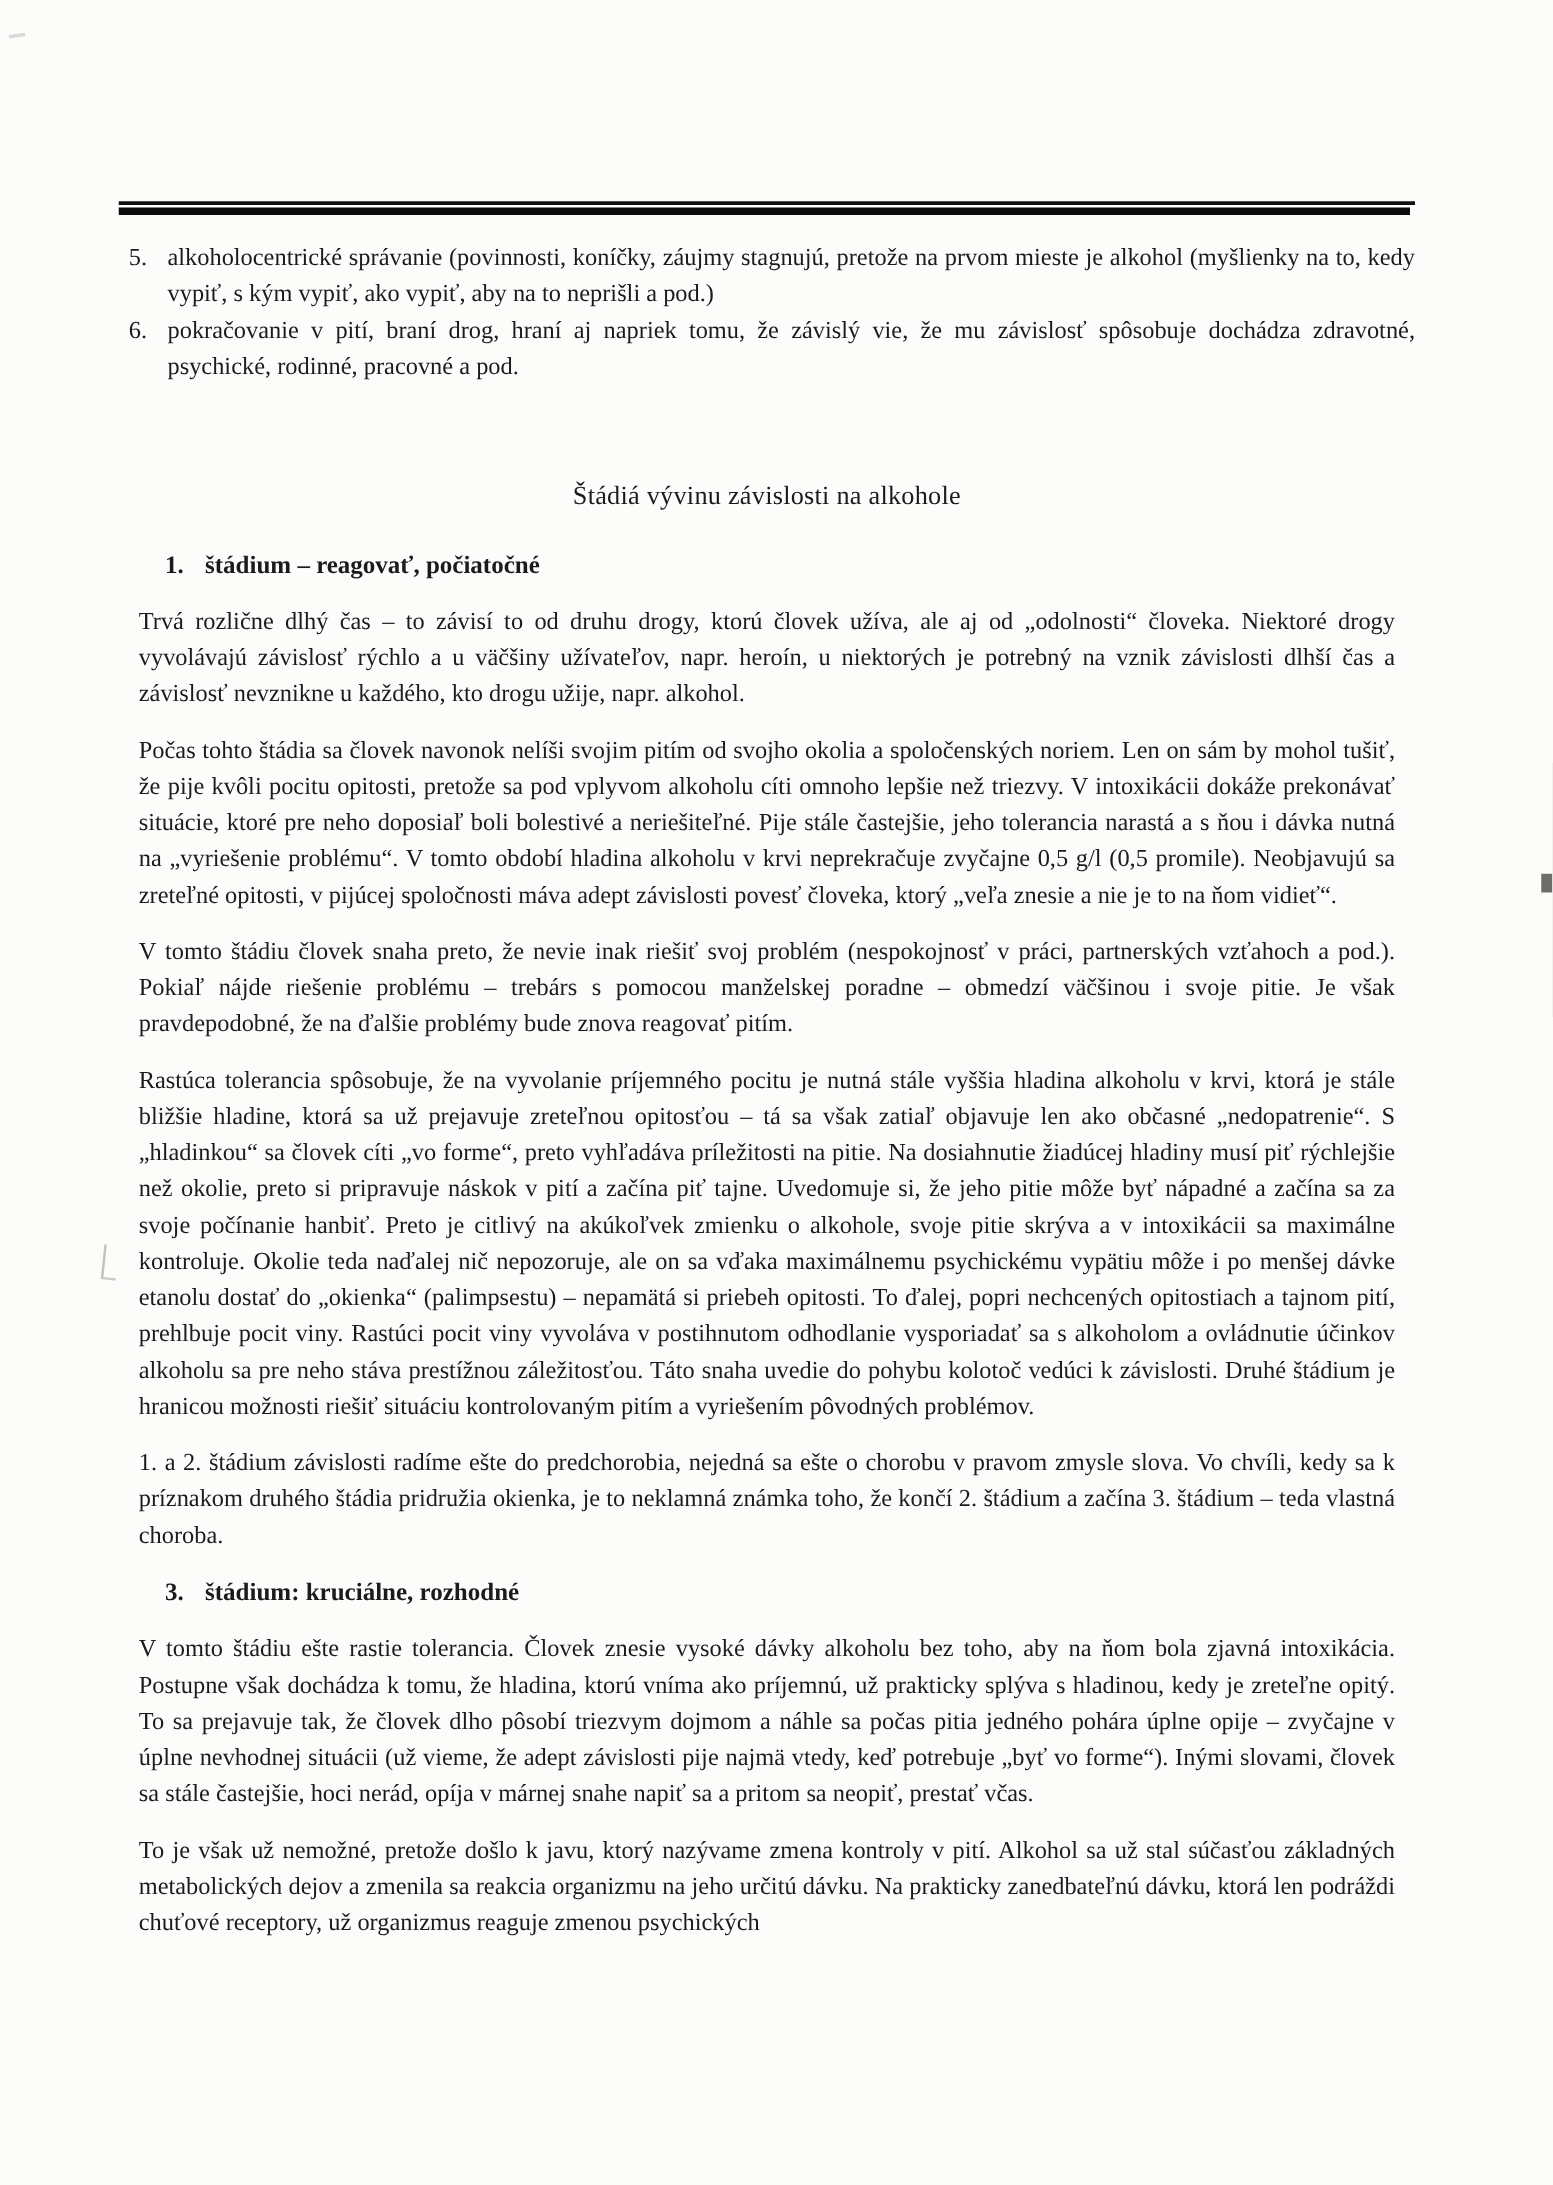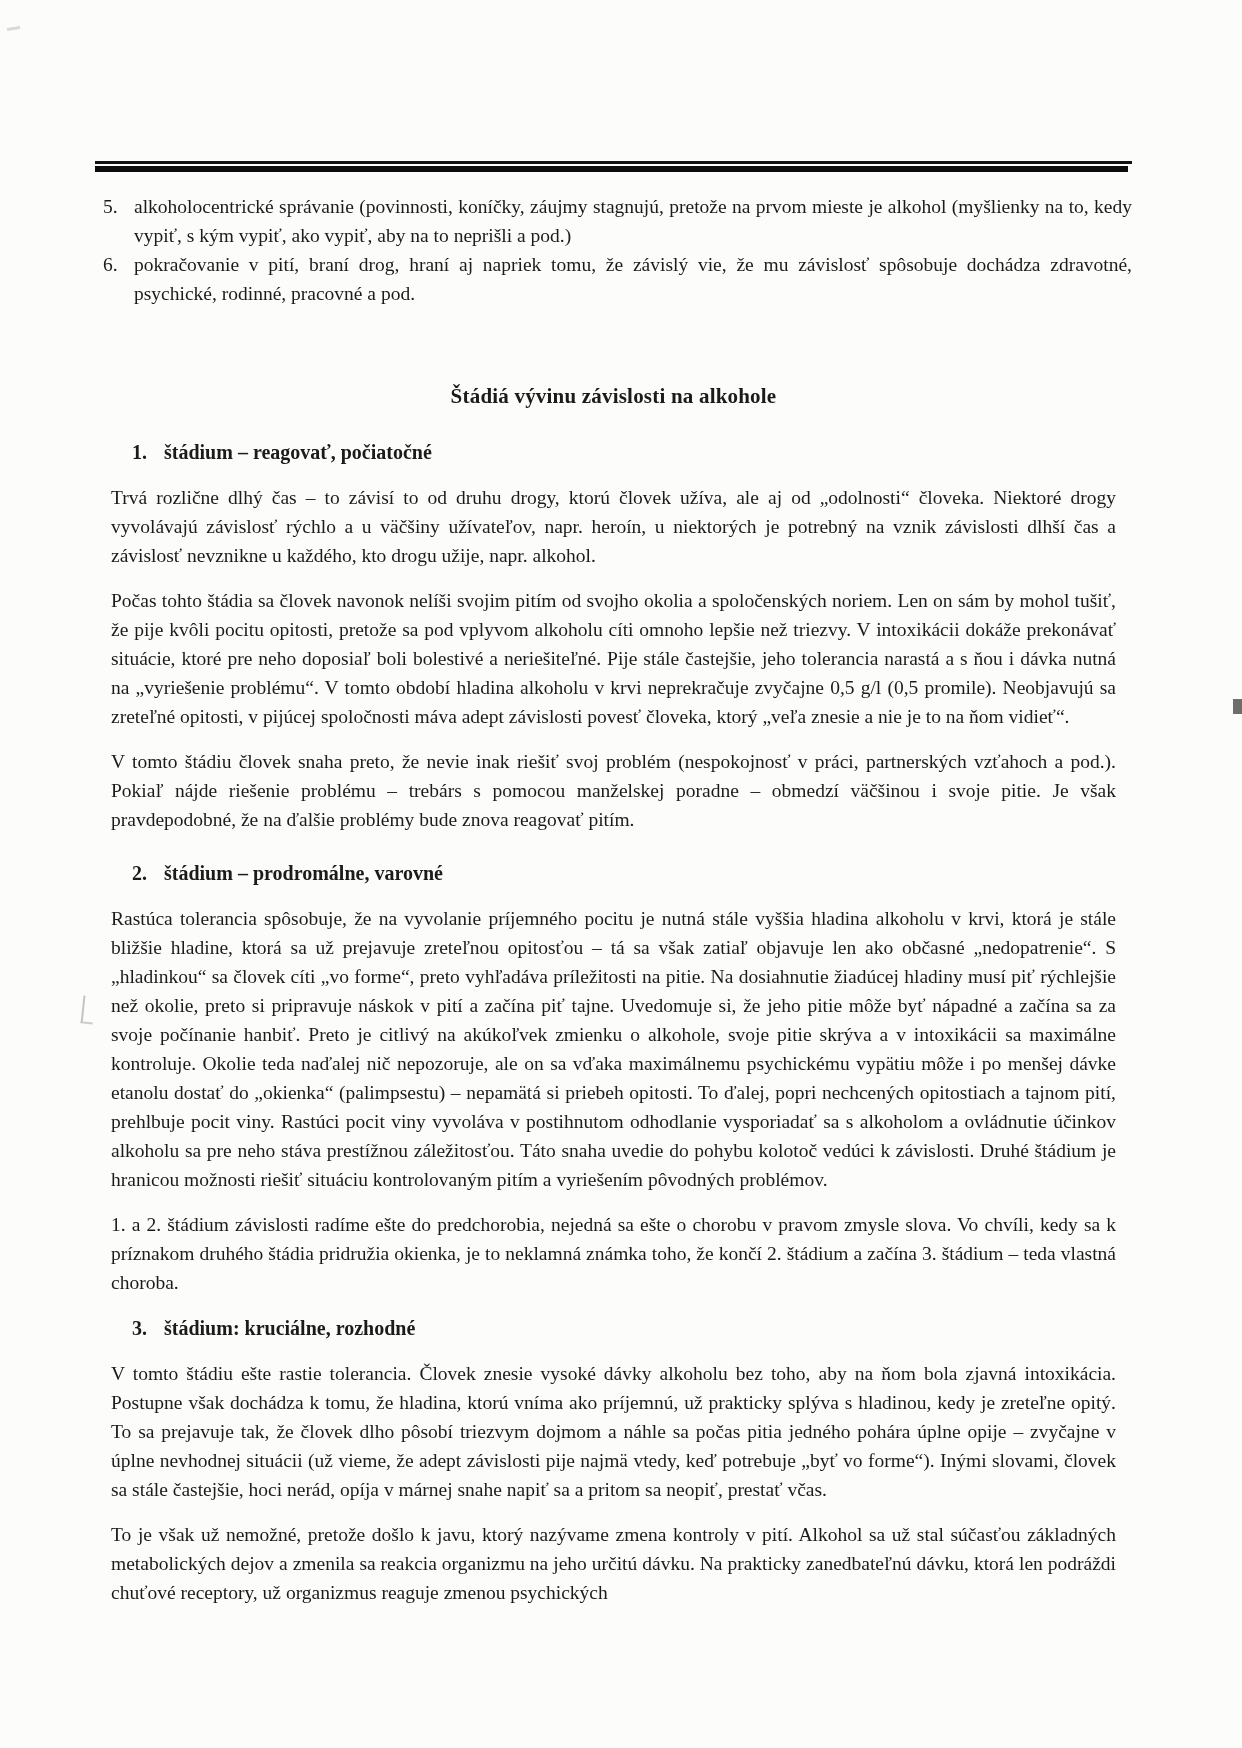--- a/index.html
+++ b/index.html
@@ -30,21 +30,21 @@
   .rule-thick { height: 6px;  background: #0c0c0c; width: 1033px; }
 
   .numbered-list { margin-top: 20px; padding-left: 8px; }
   .list-item { display: flex; }
   .list-num  { flex: 0 0 31px; }
   .list-text { flex: 1; text-align: justify; font-family: Liberation Serif, serif; }
 
   .doc-title {
     margin-top: 74px;
     text-align: center;
-    font-weight: bold;
+    font-weight: normal;
     font-size: 21px;
     letter-spacing: 0.2px;
   }
 
   .section-heading {
     font-weight: bold;
     padding-left: 37px;
     font-size: 20px;
   }
   .section-heading .num { margin-right: 17px; }
@@ -107,23 +107,20 @@
     <div class="section sec-1">
       <div class="section-heading">
         <span class="num">1.</span><span>štádium – reagovať, počiatočné</span>
       </div>
       <p class="body-par">Trvá rozlične dlhý čas – to závisí to od druhu drogy, ktorú človek užíva, ale aj od „odolnosti“ človeka. Niektoré drogy vyvolávajú závislosť rýchlo a u väčšiny užívateľov, napr. heroín, u niektorých je potrebný na vznik závislosti dlhší čas a závislosť nevznikne u každého, kto drogu užije, napr. alkohol.</p>
       <p class="body-par">Počas tohto štádia sa človek navonok nelíši svojim pitím od svojho okolia a spoločenských noriem. Len on sám by mohol tušiť, že pije kvôli pocitu opitosti, pretože sa pod vplyvom alkoholu cíti omnoho lepšie než triezvy. V intoxikácii dokáže prekonávať situácie, ktoré pre neho doposiaľ boli bolestivé a neriešiteľné. Pije stále častejšie, jeho tolerancia narastá a s ňou i dávka nutná na „vyriešenie problému“. V tomto období hladina alkoholu v krvi neprekračuje zvyčajne 0,5 g/l (0,5 promile). Neobjavujú sa zreteľné opitosti, v pijúcej spoločnosti máva adept závislosti povesť človeka, ktorý „veľa znesie a nie je to na ňom vidieť“.</p>
       <p class="body-par">V tomto štádiu človek snaha preto, že nevie inak riešiť svoj problém (nespokojnosť v práci, partnerských vzťahoch a pod.). Pokiaľ nájde riešenie problému – trebárs s pomocou manželskej poradne – obmedzí väčšinou i svoje pitie. Je však pravdepodobné, že na ďalšie problémy bude znova reagovať pitím.</p>
     </div>
 
     <div class="section sec-2">
-      <div class="section-heading">
-        <span class="num">2.</span><span>štádium – prodromálne, varovné</span>
-      </div>
       <p class="body-par">Rastúca tolerancia spôsobuje, že na vyvolanie príjemného pocitu je nutná stále vyššia hladina alkoholu v krvi, ktorá je stále bližšie hladine, ktorá sa už prejavuje zreteľnou opitosťou – tá sa však zatiaľ objavuje len ako občasné „nedopatrenie“. S „hladinkou“ sa človek cíti „vo forme“, preto vyhľadáva príležitosti na pitie. Na dosiahnutie žiadúcej hladiny musí piť rýchlejšie než okolie, preto si pripravuje náskok v pití a začína piť tajne. Uvedomuje si, že jeho pitie môže byť nápadné a začína sa za svoje počínanie hanbiť. Preto je citlivý na akúkoľvek zmienku o alkohole, svoje pitie skrýva a v intoxikácii sa maximálne kontroluje. Okolie teda naďalej nič nepozoruje, ale on sa vďaka maximálnemu psychickému vypätiu môže i po menšej dávke etanolu dostať do „okienka“ (palimpsestu) – nepamätá si priebeh opitosti. To ďalej, popri nechcených opitostiach a tajnom pití, prehlbuje pocit viny. Rastúci pocit viny vyvoláva v postihnutom odhodlanie vysporiadať sa s alkoholom a ovládnutie účinkov alkoholu sa pre neho stáva prestížnou záležitosťou. Táto snaha uvedie do pohybu kolotoč vedúci k závislosti. Druhé štádium je hranicou možnosti riešiť situáciu kontrolovaným pitím a vyriešením pôvodných problémov.</p>
       <p class="body-par">1. a 2. štádium závislosti radíme ešte do predchorobia, nejedná sa ešte o chorobu v pravom zmysle slova. Vo chvíli, kedy sa k príznakom druhého štádia pridružia okienka, je to neklamná známka toho, že končí 2. štádium a začína 3. štádium – teda vlastná choroba.</p>
     </div>
 
     <div class="section sec-3">
       <div class="section-heading">
         <span class="num">3.</span><span>štádium: kruciálne, rozhodné</span>
       </div>
       <p class="body-par">V tomto štádiu ešte rastie tolerancia. Človek znesie vysoké dávky alkoholu bez toho, aby na ňom bola zjavná intoxikácia. Postupne však dochádza k tomu, že hladina, ktorú vníma ako príjemnú, už prakticky splýva s hladinou, kedy je zreteľne opitý. To sa prejavuje tak, že človek dlho pôsobí triezvym dojmom a náhle sa počas pitia jedného pohára úplne opije – zvyčajne v úplne nevhodnej situácii (už vieme, že adept závislosti pije najmä vtedy, keď potrebuje „byť vo forme“). Inými slovami, človek sa stále častejšie, hoci nerád, opíja v márnej snahe napiť sa a pritom sa neopiť, prestať včas.</p>
       <p class="body-par">To je však už nemožné, pretože došlo k javu, ktorý nazývame zmena kontroly v pití. Alkohol sa už stal súčasťou základných metabolických dejov a zmenila sa reakcia organizmu na jeho určitú dávku. Na prakticky zanedbateľnú dávku, ktorá len podráždi chuťové receptory, už organizmus reaguje zmenou psychických</p>

